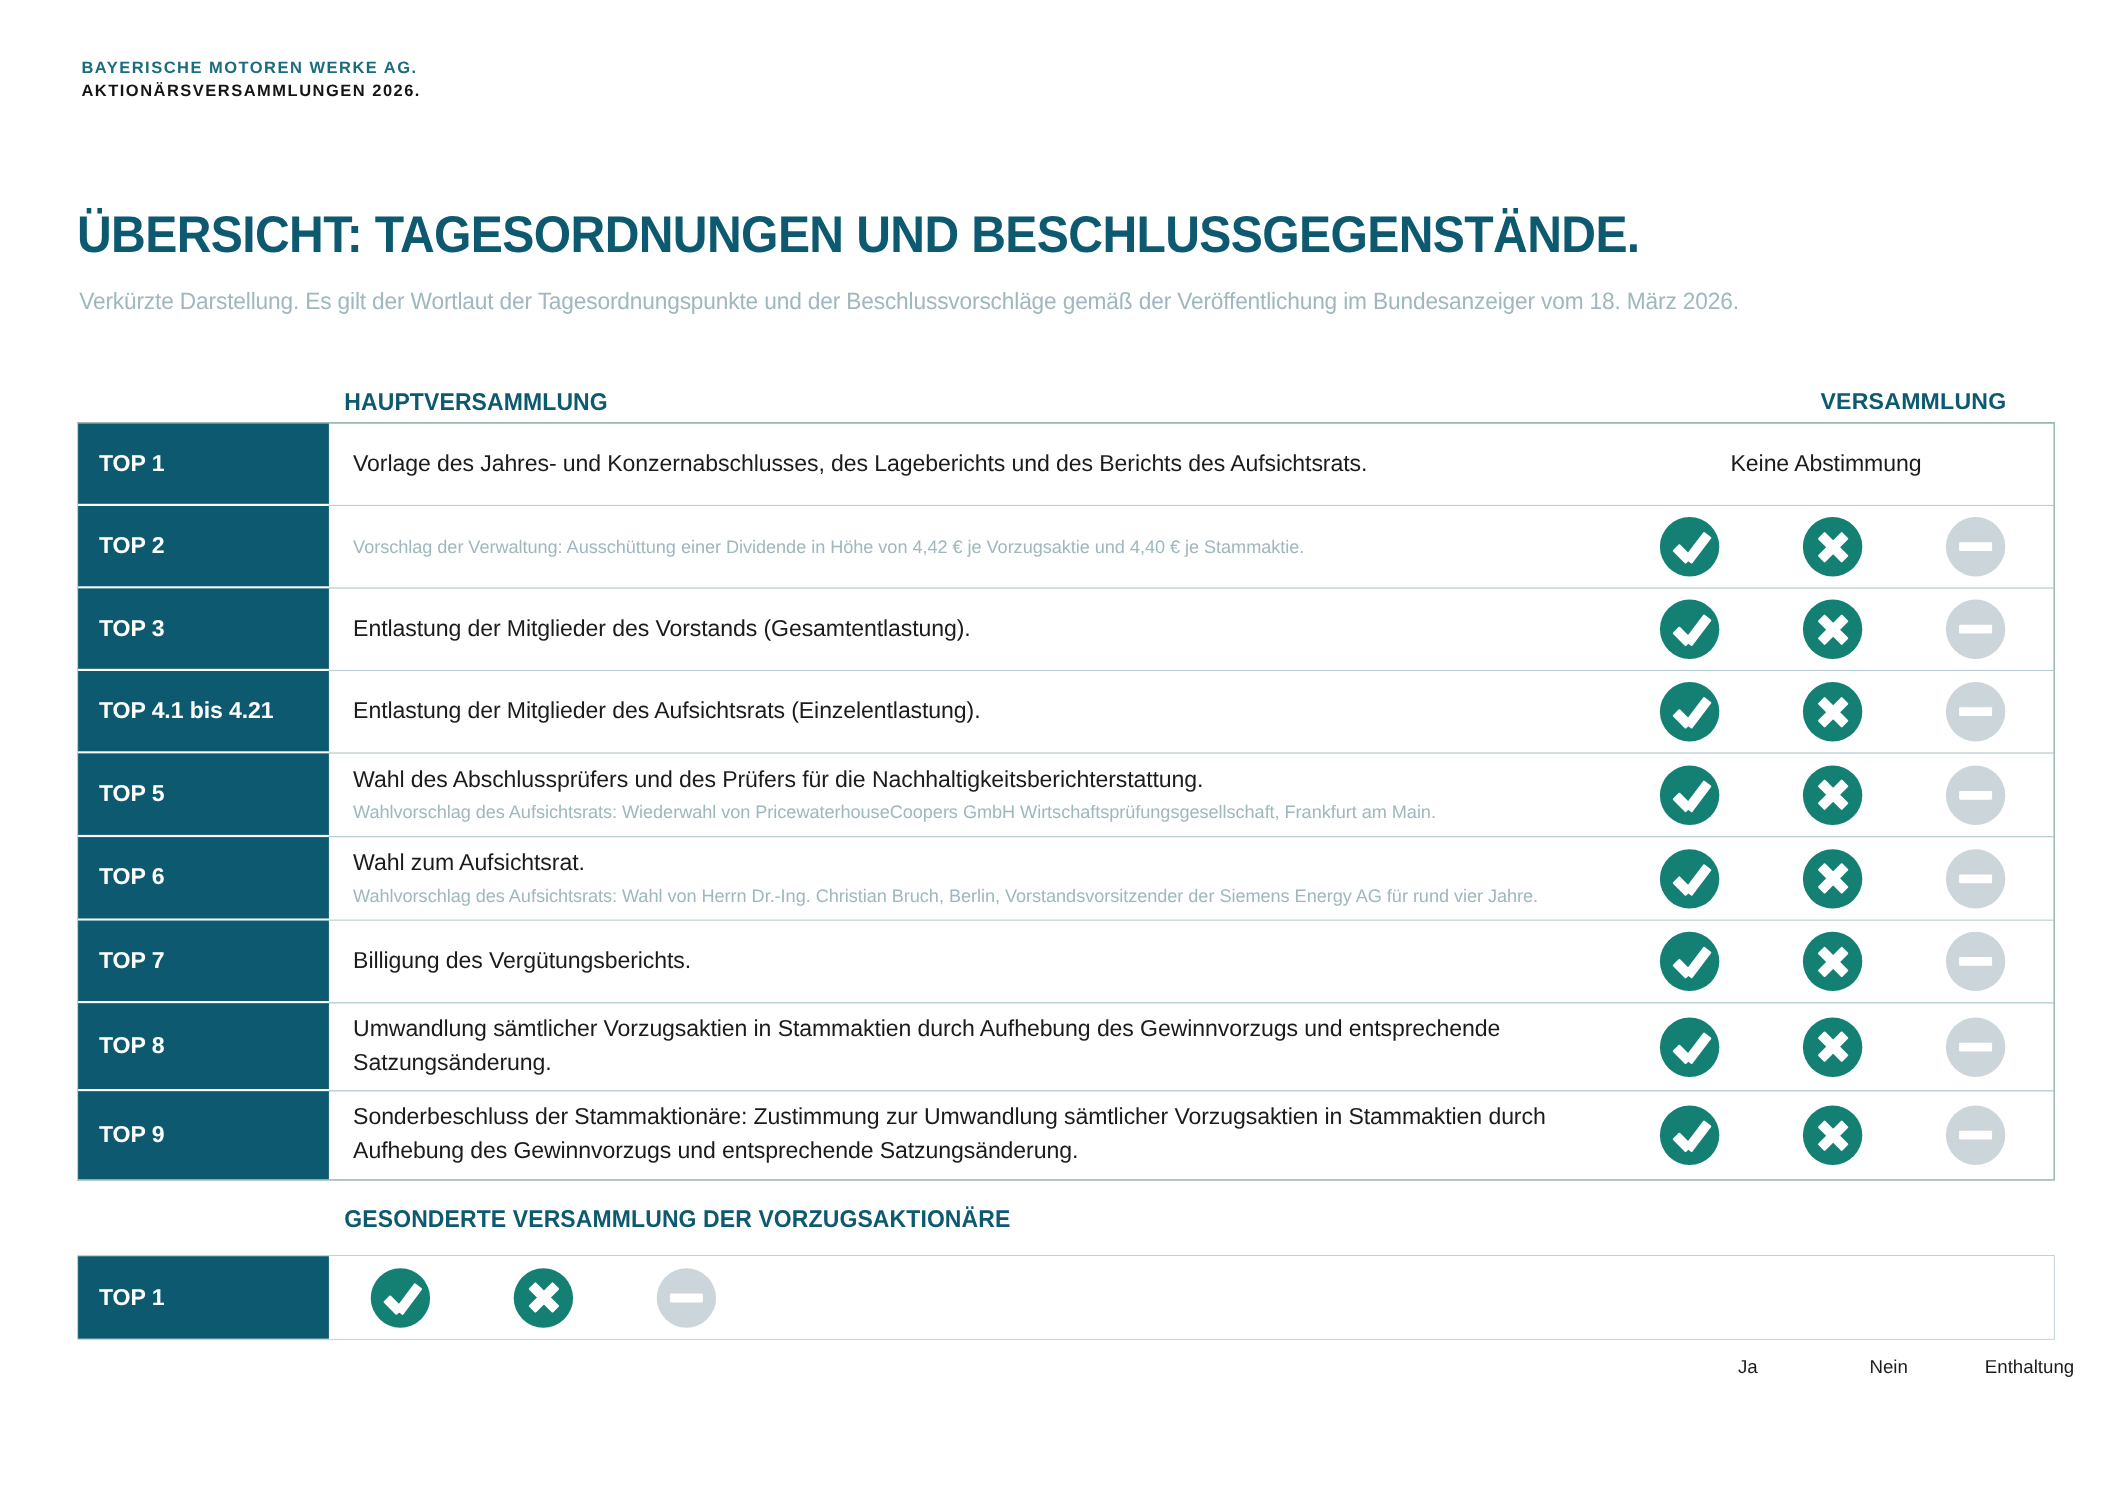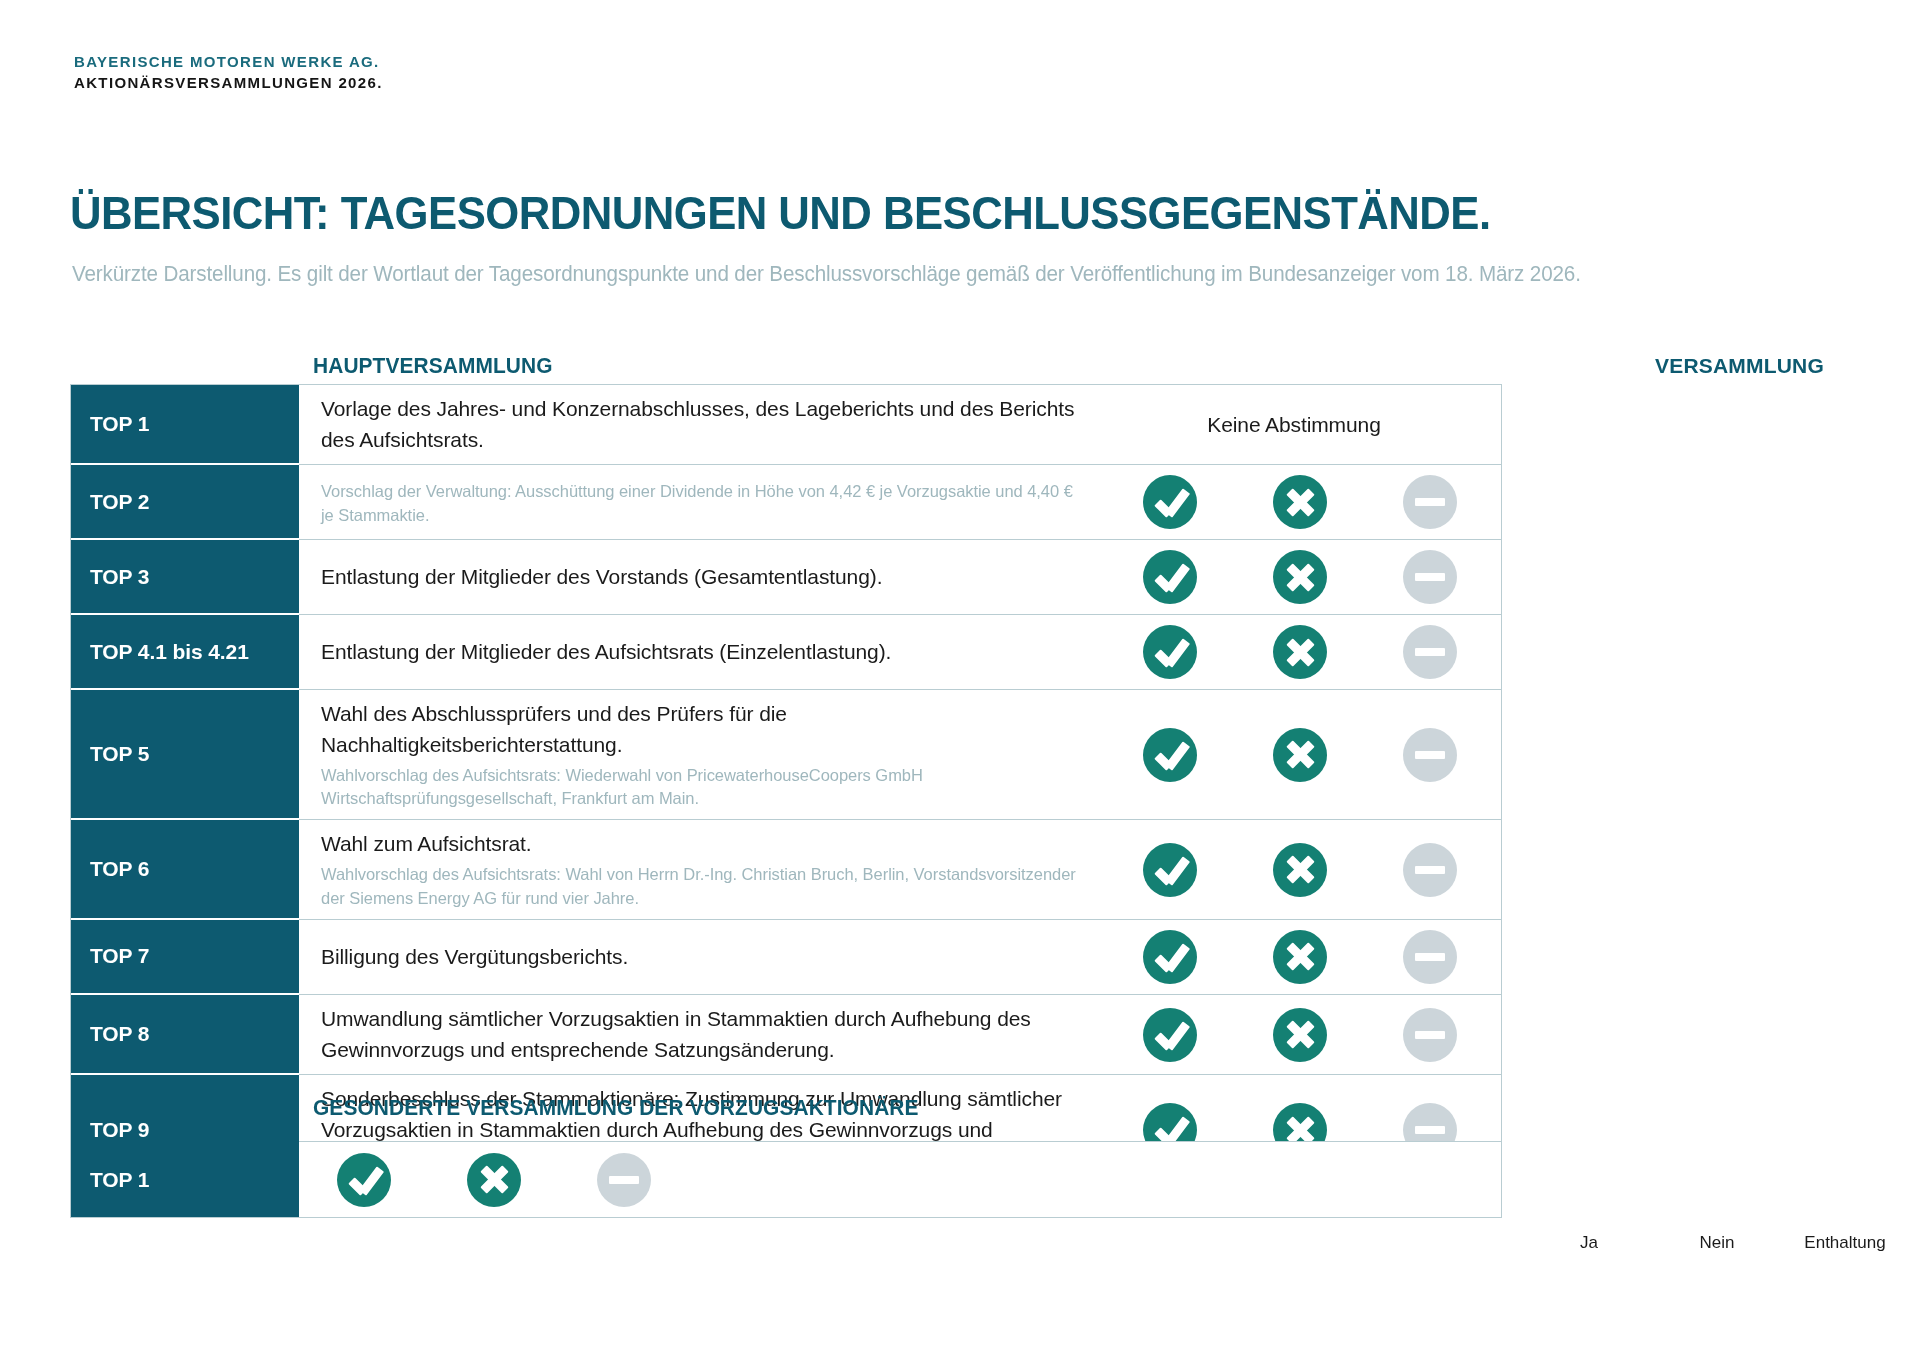--- a/index.html
+++ b/index.html
@@ -87,21 +87,21 @@
     font-size: 21px;
     font-weight: bold;
     color: #0d5a70;
     letter-spacing: 0.2px;
   }
 
   
   .table {
     position: absolute;
     left: 70px;
-    width: 1432px;
+    width: 1798px;
     border: 1px solid #b9cdd2;
     background: #14532d;
   }
   #table-main { top: 384px; }
   #table-secondary { top: 1141px; }
 
   .row {
     display: flex;
     align-items: stretch;
     border-bottom: 1px solid #b9cdd2;

